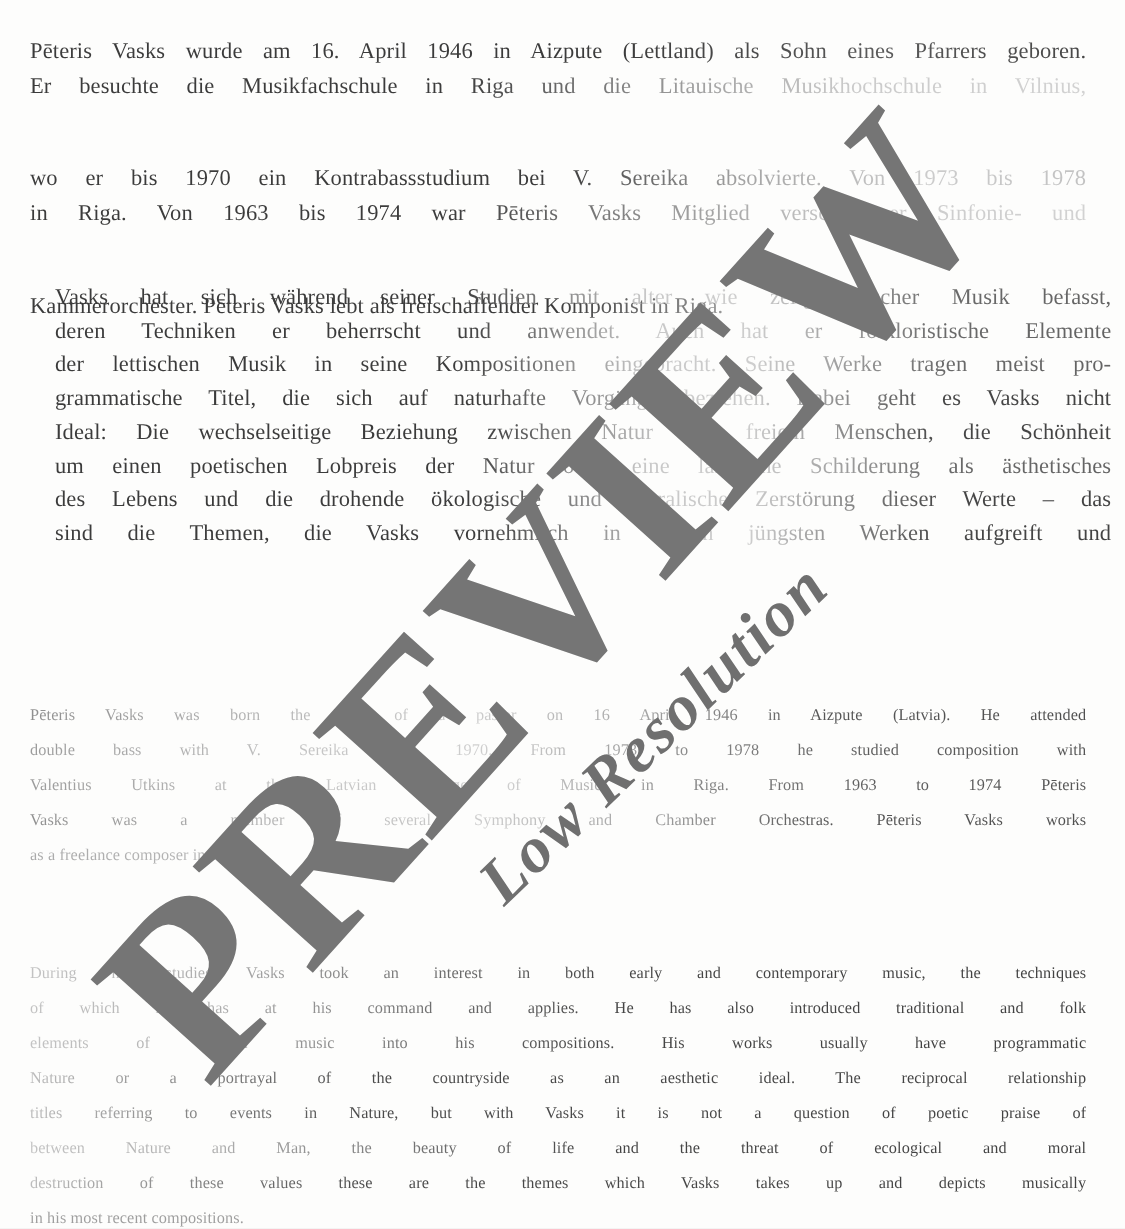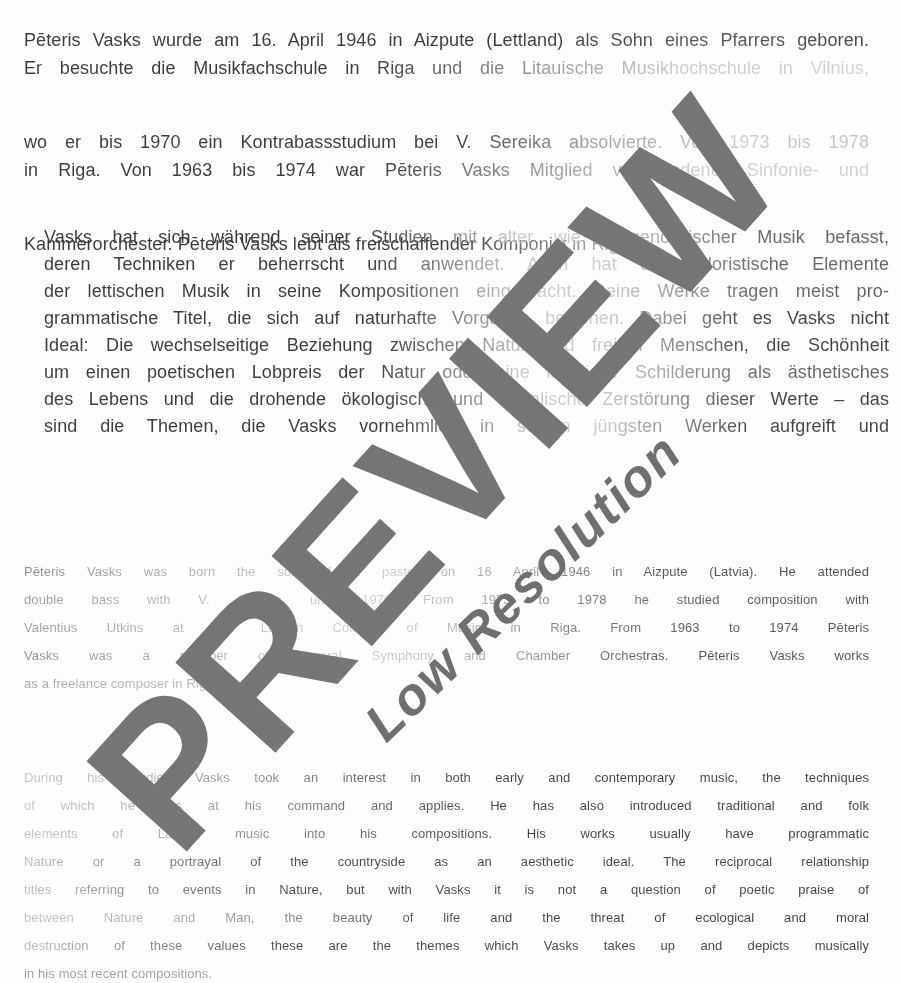--- a/index.html
+++ b/index.html
@@ -1,21 +1,21 @@
 <!DOCTYPE html>
 <html><head>
 <meta charset="utf-8">
 <style>
   html,body { margin:0; padding:0; background:#e8e8e8; }
   .page {
     position:relative;
     width:900px; height:983px;
     margin:0 auto;
     background:#fdfdfc;
-    font-family:Liberation Sans, sans-serif;
+    font-family:Liberation Serif, serif;
     overflow:hidden;
   }
   .para { position:absolute; left:24px; width:845px; }
   .line {
     height:28px; line-height:28px;
     font-size:18px;
     letter-spacing:0.1px;
     text-align:justify;
     -moz-text-align-last:justify;
     text-align-last:justify;

